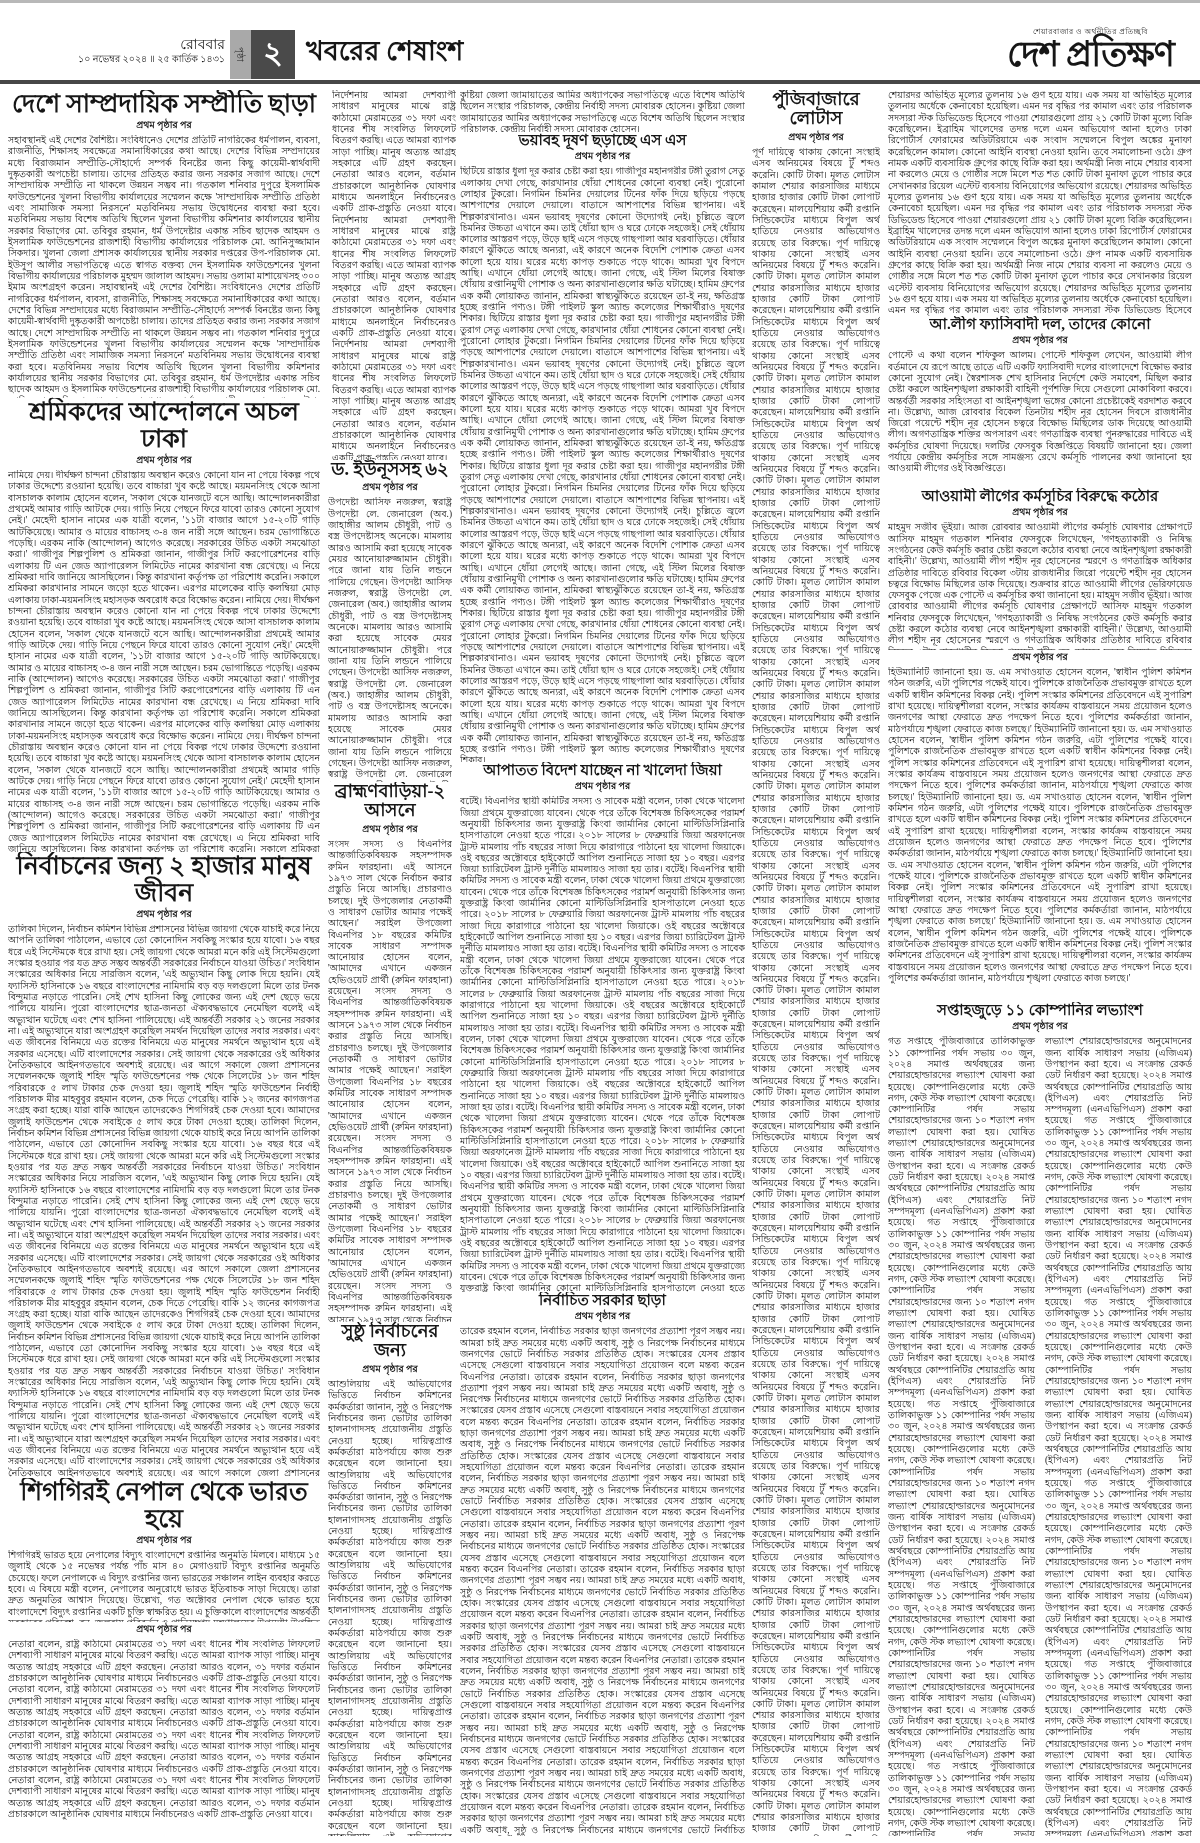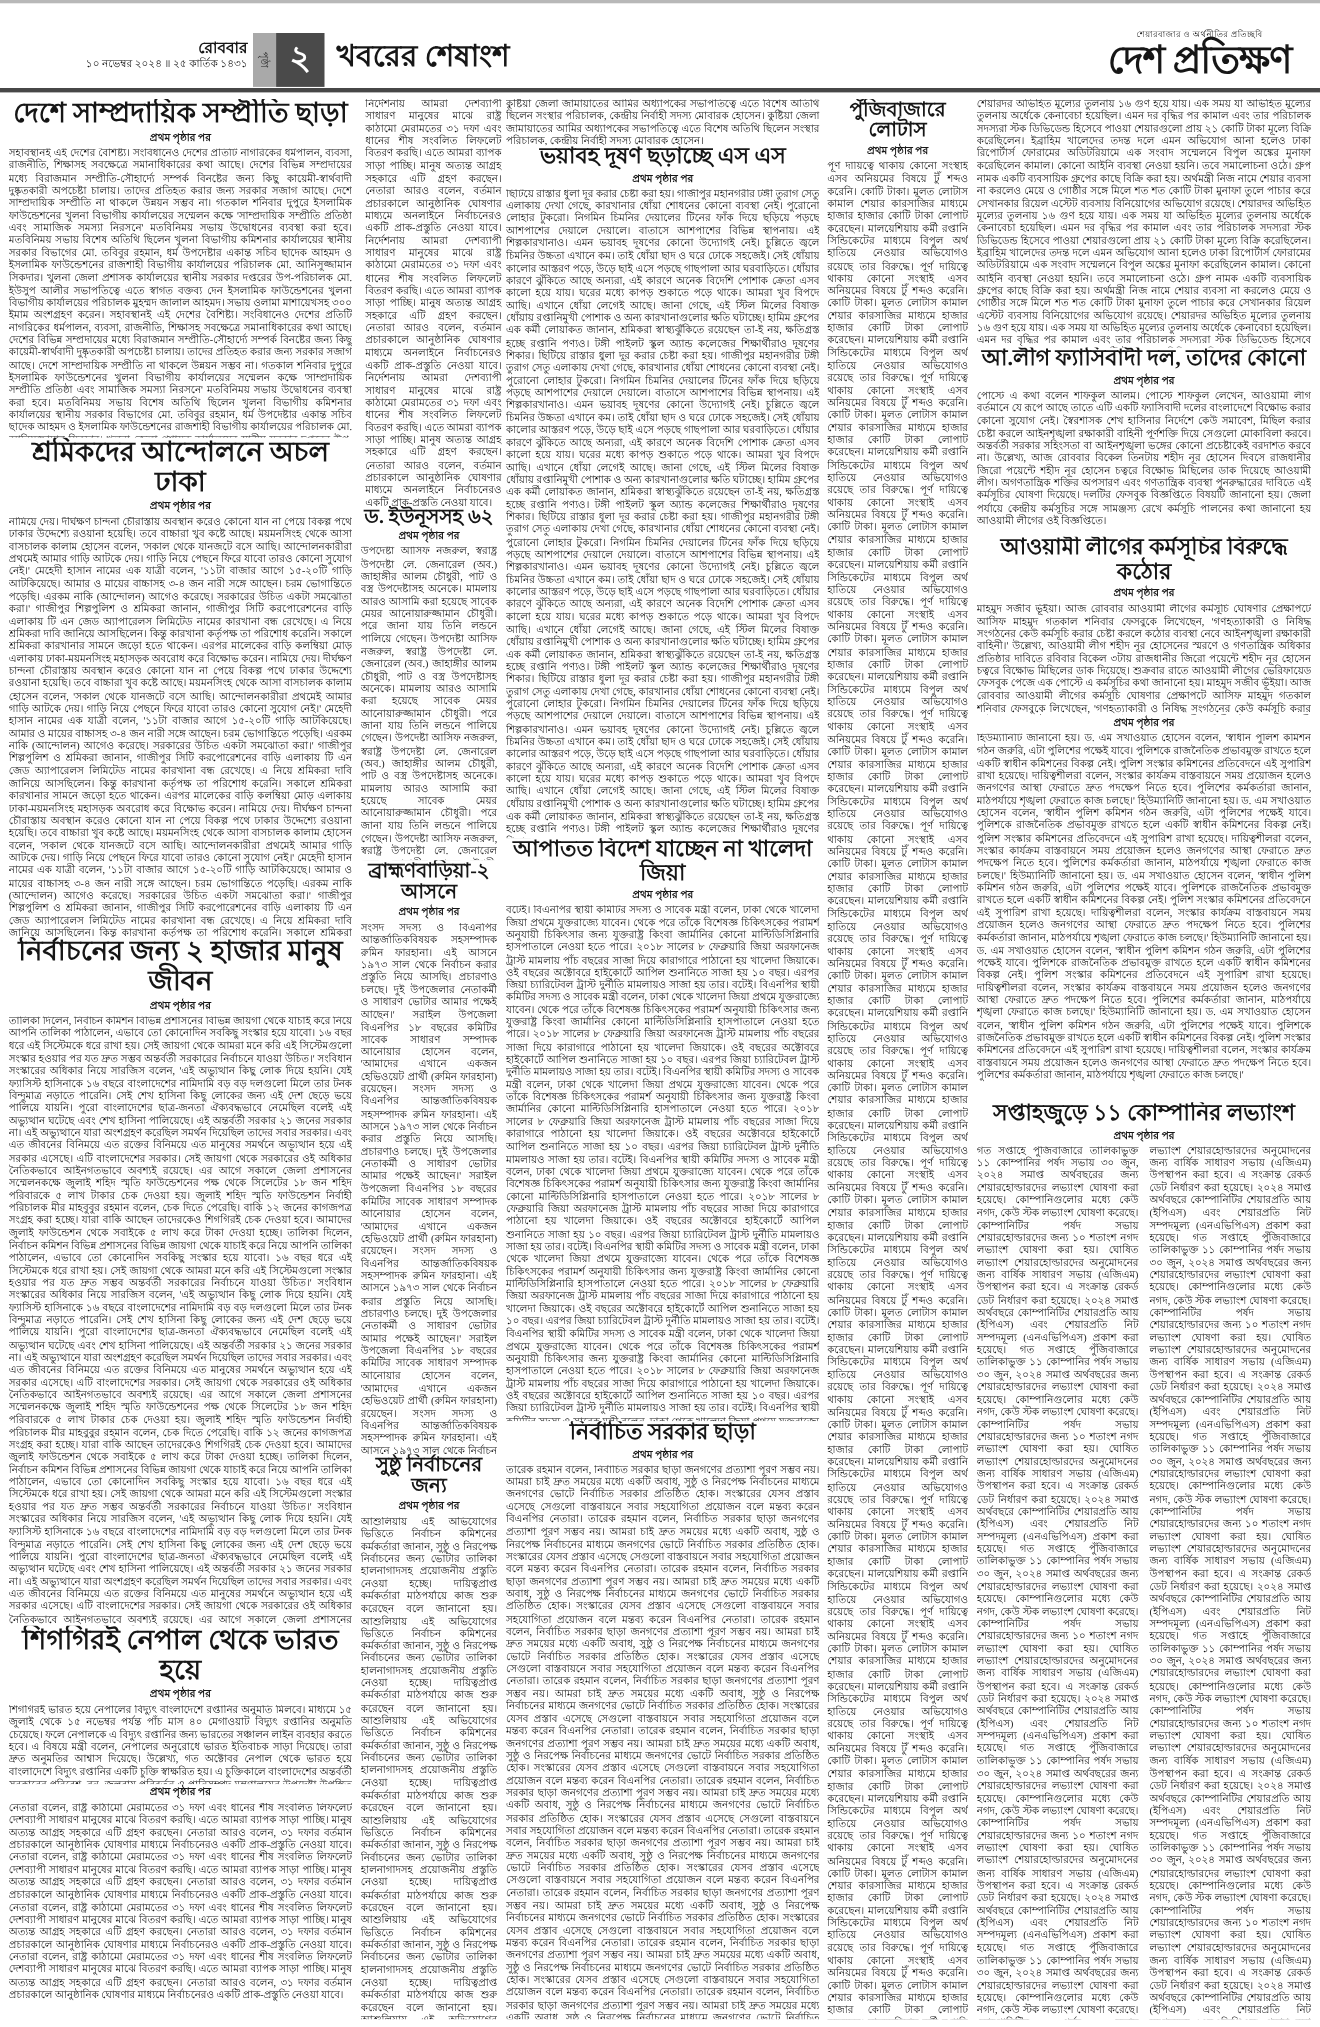--- a/index.html
+++ b/index.html
@@ -6,37 +6,37 @@
   .page{
     position:relative;width:1200px;height:1843px;margin:0 auto;
     background:#ffffff;color:#161616;overflow:hidden;
     font-family:"Liberation Serif","DejaVu Serif",serif;
   }
   .toprule{position:absolute;top:0;left:0;width:1200px;height:3px;background:#b8b8b8;}
   .headrule{position:absolute;top:80px;left:0;width:1200px;height:4px;background:#474747;}
 
   
   .dateblock{position:absolute;left:40px;top:36px;width:185px;text-align:right;line-height:1.25;}
-  .dateblock .day{font-weight:bold;font-size:14px;}
+  .dateblock .day{font-weight:normal;font-size:14px;}
   .dateblock .dateline{font-size:9.5px;}
   .pgunit{position:absolute;left:230px;top:30px;height:49px;display:flex;}
   .pglabel{width:21px;background:#a9a9a9;color:#222;font-size:9px;
            display:flex;align-items:center;justify-content:center;writing-mode:vertical-rl;}
   .pgnum{width:44px;background:#4a4a4a;color:#ffffff;font-size:30px;font-weight:bold;
          display:flex;align-items:center;justify-content:center;}
   .section-title{position:absolute;left:306px;top:38px;font-size:27px;font-weight:bold;line-height:1;}
   .masthead{position:absolute;top:28px;right:26px;text-align:center;line-height:1;}
   .masthead .tagline{font-size:7.5px;letter-spacing:.5px;margin-bottom:1px;}
   .masthead .brand{font-size:35px;font-weight:bold;letter-spacing:-1px;text-align:right;}
 
   
   .story{position:absolute;display:flex;flex-direction:column;overflow:hidden;}
   .story h2{margin:0 0 1px 0;font-weight:bold;text-align:center;line-height:1.08;}
   .h-lg h2{font-size:25px;}
-  .h-md h2{font-size:20px;}
+  .h-md h2{font-size:15px;}
   .h-sm h2{font-size:18px;}
   .cont{text-align:center;font-size:9.5px;font-weight:bold;margin:0 0 2px 0;}
   .body{flex:1;overflow:hidden;text-align:justify;font-size:9.3px;line-height:1.22;margin:0;}
   .two-col .body{column-count:2;column-gap:10px;}
 </style>
 </head>
 <body>
 
 <div class="page">
 

